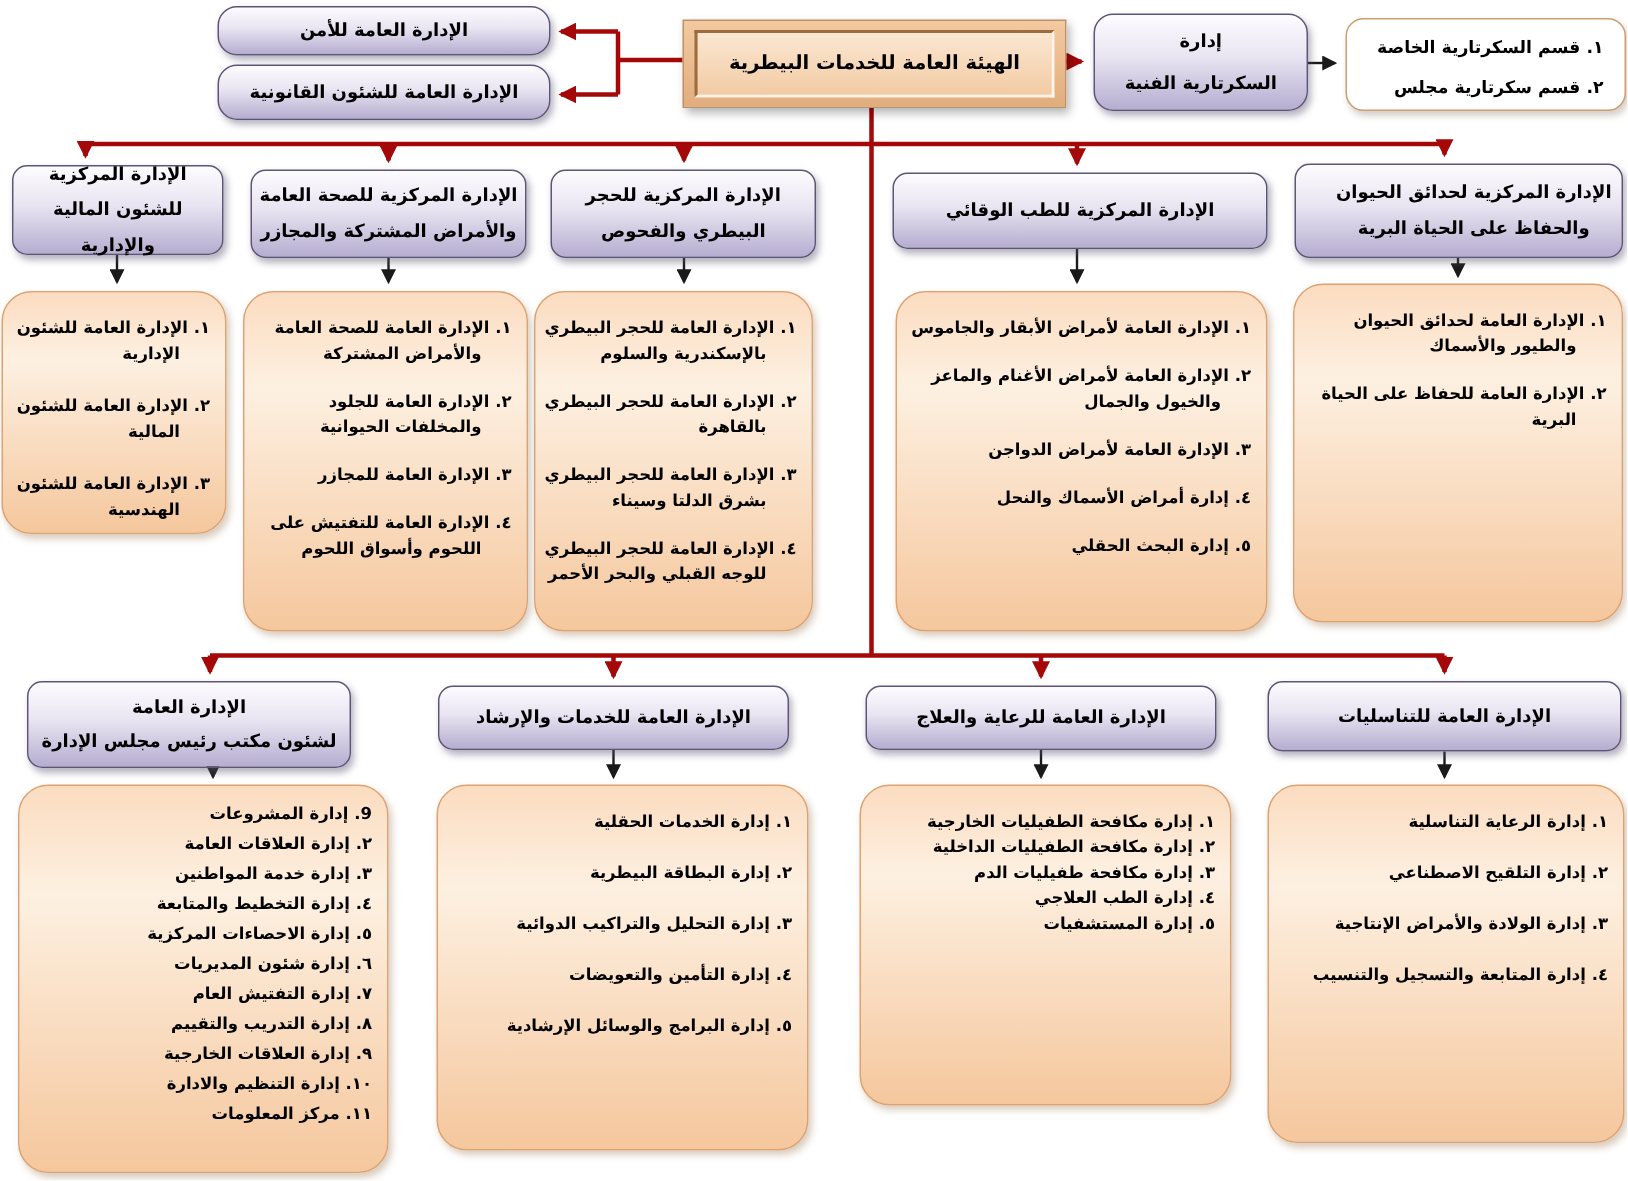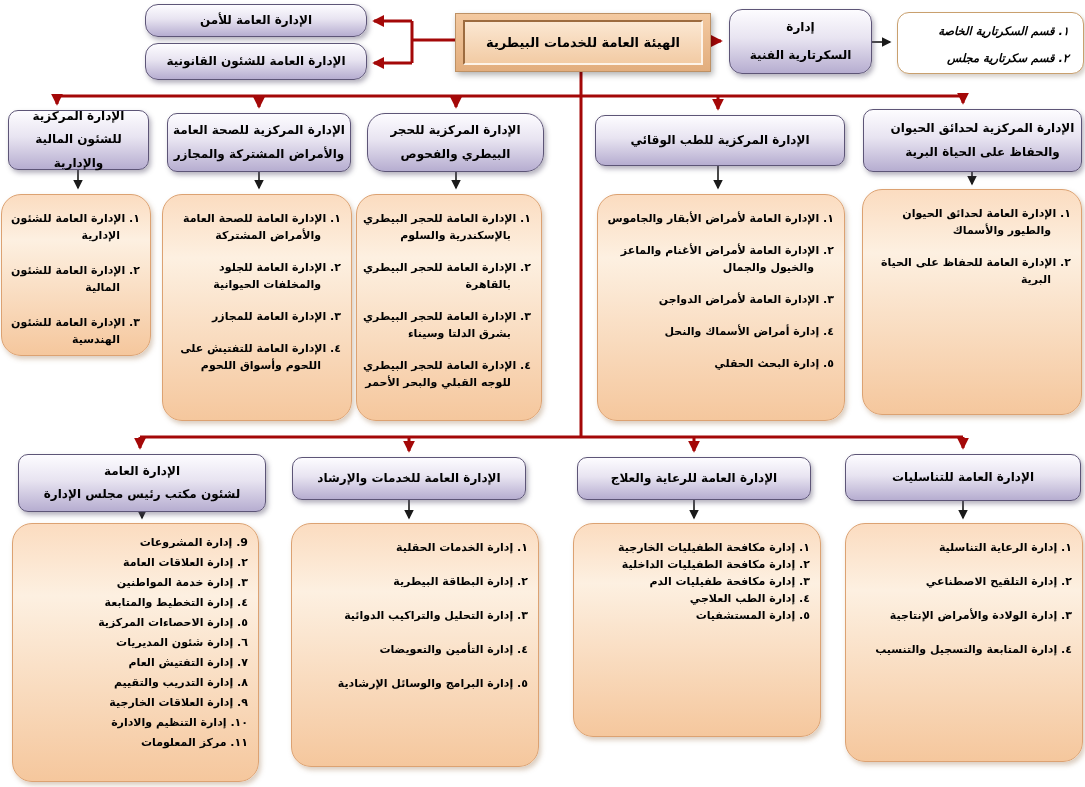--- a/index.html
+++ b/index.html
@@ -35,37 +35,37 @@
         padding:6px 7px;box-shadow:2px 3px 6px rgba(0,0,0,.3);}
   #root .inner{width:100%;height:100%;display:flex;align-items:center;justify-content:center;
         box-sizing:border-box;background:linear-gradient(180deg,#fbe7d2,#f2cba4);
         border:2px solid;border-color:#9c6b3f #fdf3e8 #fdf3e8 #9c6b3f;
         font-weight:bold;font-size:13px;text-align:center;}
 
   
   #tl1{left:145px;top:4px;width:222px;height:33px;}
   #tl2{left:145px;top:43px;width:222px;height:37px;}
   #sec{left:729px;top:9px;width:143px;height:65px;line-height:2.3;}
-  #secl{left:897px;top:12px;width:187px;height:62px;font-style:italic;}
+  #secl{left:897px;top:12px;width:187px;height:62px;}
 
   
   #h1{left:8px;top:110px;width:141px;height:60px;}
   #h2{left:167px;top:113px;width:184px;height:59px;}
-  #h3{left:367px;top:113px;width:177px;height:59px;border-radius:18px;}
+  #h3{left:367px;top:113px;width:177px;height:59px;}
   #h4{left:595px;top:115px;width:250px;height:51px;}
   #h5{left:863px;top:109px;width:219px;height:63px;padding-left:25px;}
   
   #l1{left:1px;top:194px;width:150px;height:162px;gap:18px;}
   #l2{left:162px;top:194px;width:190px;height:227px;}
   #l3{left:356px;top:194px;width:186px;height:227px;}
   #l4{left:597px;top:194px;width:248px;height:227px;}
   #l5{left:862px;top:189px;width:220px;height:226px;}
 
   
-  #g1h{left:18px;top:454px;width:248px;height:58px;}
+  #g1h{left:18px;top:454px;width:216px;height:58px;}
   #g2h{left:292px;top:457px;width:234px;height:43px;}
   #g3h{left:577px;top:457px;width:234px;height:43px;}
   #g4h{left:845px;top:454px;width:236px;height:47px;}
   
   #g1l{left:12px;top:523px;width:247px;height:259px;}
   #g2l{left:291px;top:523px;width:248px;height:244px;gap:17px;}
   #g3l{left:573px;top:523px;width:248px;height:214px;gap:0;}
   #g4l{left:845px;top:523px;width:238px;height:239px;gap:17px;}
 </style>
 </head>

